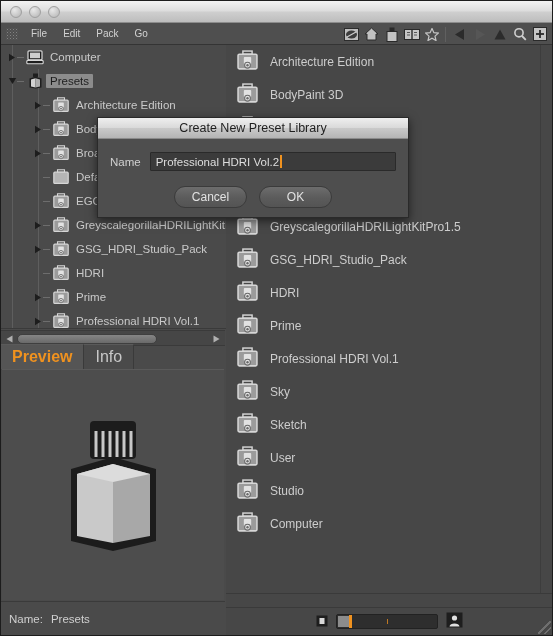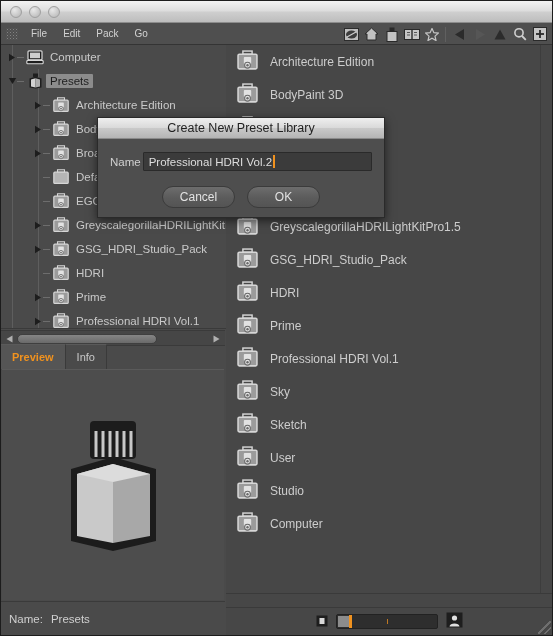--- a/index.html
+++ b/index.html
@@ -127,21 +127,21 @@
   .hscroll .arrow { position: absolute; top: 0; width: 15px; height: 16px;
     display: flex; align-items: center; justify-content: center; }
 
   
   .tabs {
     position: absolute; left: 0; top: 303px; width: 224px; height: 21px;
     display: flex; align-items: flex-end;
   }
   .tab {
     height: 21px; padding: 12px 11px; display: flex; align-items: center;
-    font-size: 11px; color: #c8c8c8; background: #4a4a4a;
+    font-size: 16px; color: #c8c8c8; background: #4a4a4a;
     border-top: 1px solid #5a5a5a; border-right: 1px solid #3a3a3a; text-align: center;
   }
   .tab.active { color: #f0921f; background: #555555; font-weight: bold; }
 
   .preview {
     position: absolute; left: 1px; top: 324px; width: 222px; bottom: 35px;
     background: #4d4d4d; border-top: 1px solid #5a5a5a;
     display: flex; align-items: center; justify-content: center;
   }
   .statusbar-left {
@@ -198,35 +198,35 @@
   .resize-grip {
     position: absolute; right: 1px; bottom: 1px; width: 13px; height: 13px;
     background:
       linear-gradient(135deg, transparent 45%, #6f6f6f 45%, #6f6f6f 55%, transparent 55%),
       linear-gradient(135deg, transparent 70%, #6f6f6f 70%, #6f6f6f 80%, transparent 80%);
   }
 
   
   .dialog {
     position: absolute; left: 96px; top: 116px;
-    width: 288px; height: 101px;
+    width: 312px; height: 101px;
     background: #4e4e4e;
     border: 1px solid #2a2a2a;
     box-shadow: 0 3px 9px rgba(0,0,0,.55);
     z-index: 50;
   }
   .dialog-title {
     height: 21px;
     background: linear-gradient(to bottom, #efefef 0%, #d9d9d9 50%, #c9c9c9 52%, #b4b4b4 100%);
     border-bottom: 1px solid #8a8a8a;
     display: flex; align-items: center; justify-content: center;
     font-size: 12.5px; color: #1f1f1f;
   }
   .dialog-body { padding: 13px 12px 0 12px; }
-  .field-row { display: flex; align-items: center; gap: 2px; }
+  .field-row { display: flex; align-items: center; gap: 9px; }
   .field-label { font-size: 11.5px; color: #d0d0d0; }
   .field-input {
     position: relative;
     flex: 1; height: 19px; background: #3b3b3b;
     border: 1px solid #2a2a2a; border-radius: 1px;
     display: flex; align-items: center; padding-left: 5px;
     font-size: 11.5px; color: #dedede;
   }
   .caret {
     display: inline-block; width: 2px; height: 13px;

